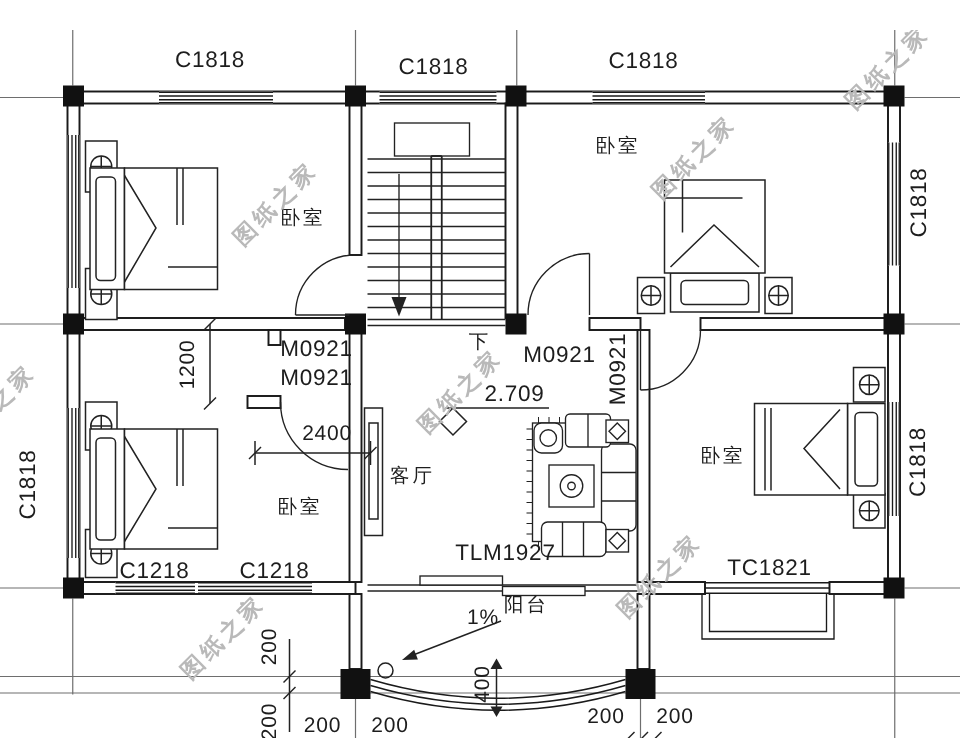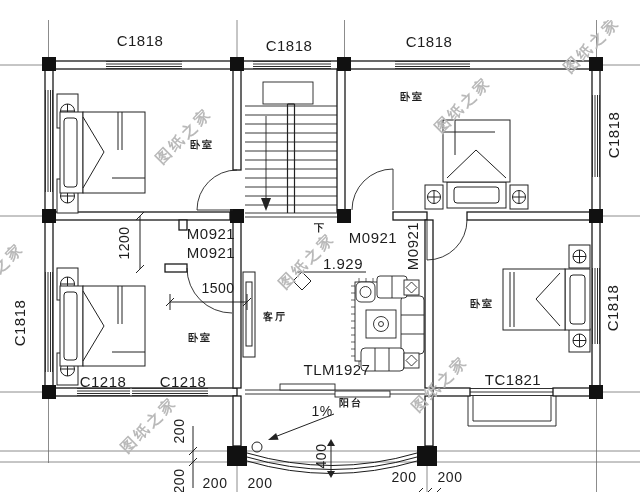--- a/index.html
+++ b/index.html
@@ -3,21 +3,21 @@
 <meta charset="utf-8">
 <style>
   html,body{margin:0;padding:0;background:#fff;}
   #plan{position:relative;width:640px;height:492px;background:#ffffff;overflow:hidden;
         font-family:"Liberation Sans", sans-serif;color:#1f1f1f;margin-top:20px;}
   #plan svg{position:absolute;left:0;top:0;}
   .lbl{position:absolute;transform:translate(-50%,-50%);font-size:14px;white-space:nowrap;
        color:#1d1d1d;letter-spacing:0.5px;}
   .lbl.big{font-size:15px;}
   .lbl.rot{transform:translate(-50%,-50%) rotate(-90deg);}
-  .lbl.cjk{font-size:10px;font-weight:bold;letter-spacing:2px;}
+  .lbl.cjk{font-size:13px;font-weight:normal;letter-spacing:2px;}
   .wm{position:absolute;transform:translate(-50%,-50%) rotate(-45deg);font-size:15px;
       color:#b9b9b9;letter-spacing:3px;font-weight:bold;white-space:nowrap;}
 </style>
 </head>
 <body>
 
 <div id="plan">
 
 <svg width="640" height="492" viewBox="0 0 640 492">
 
@@ -368,26 +368,26 @@
 <div class="lbl big rot" style="left:412px;top:226px">M0921</div>
 <div class="lbl big" style="left:337px;top:349px">TLM1927</div>
 
 <div class="lbl cjk" style="left:202px;top:125px">卧室</div>
 <div class="lbl cjk" style="left:412px;top:77px">卧室</div>
 <div class="lbl cjk" style="left:200px;top:318px">卧室</div>
 <div class="lbl cjk" style="left:482px;top:284px">卧室</div>
 <div class="lbl cjk" style="left:275px;top:297px">客厅</div>
 <div class="lbl cjk" style="left:351px;top:383px">阳台</div>
 
-<div class="lbl big" style="left:343px;top:243px">1.929</div>
+<div class="lbl big" style="left:343px;top:243px">2.709</div>
 <div class="lbl cjk" style="left:320px;top:208px">下</div>
 <div class="lbl" style="left:322px;top:391px">1%</div>
 
 <div class="lbl rot" style="left:124px;top:223px">1200</div>
-<div class="lbl" style="left:218px;top:268px">1500</div>
+<div class="lbl" style="left:218px;top:268px">2400</div>
 <div class="lbl rot" style="left:321px;top:436px">400</div>
 <div class="lbl rot" style="left:179px;top:411px">200</div>
 <div class="lbl rot" style="left:179px;top:461px">200</div>
 <div class="lbl" style="left:215px;top:463px">200</div>
 <div class="lbl" style="left:260px;top:463px">200</div>
 <div class="lbl" style="left:404px;top:457px">200</div>
 <div class="lbl" style="left:450px;top:457px">200</div>
 
 <div class="wm" style="left:184px;top:116px">图纸之家</div>
 <div class="wm" style="left:592px;top:25px">图纸之家</div>

